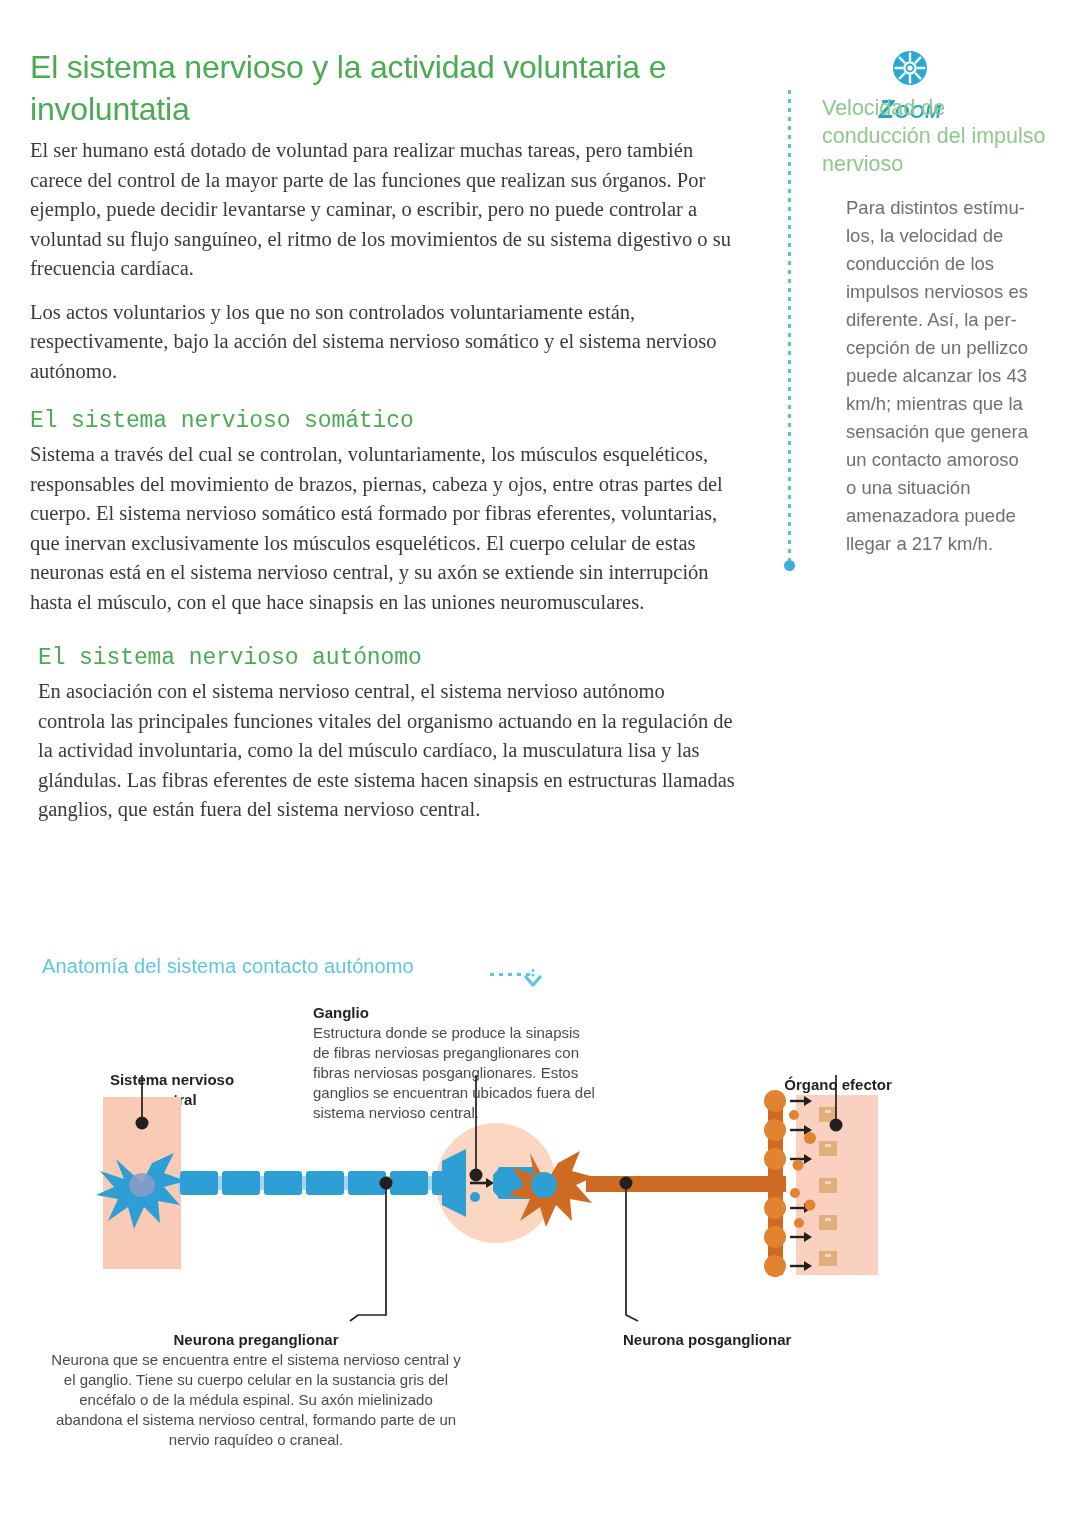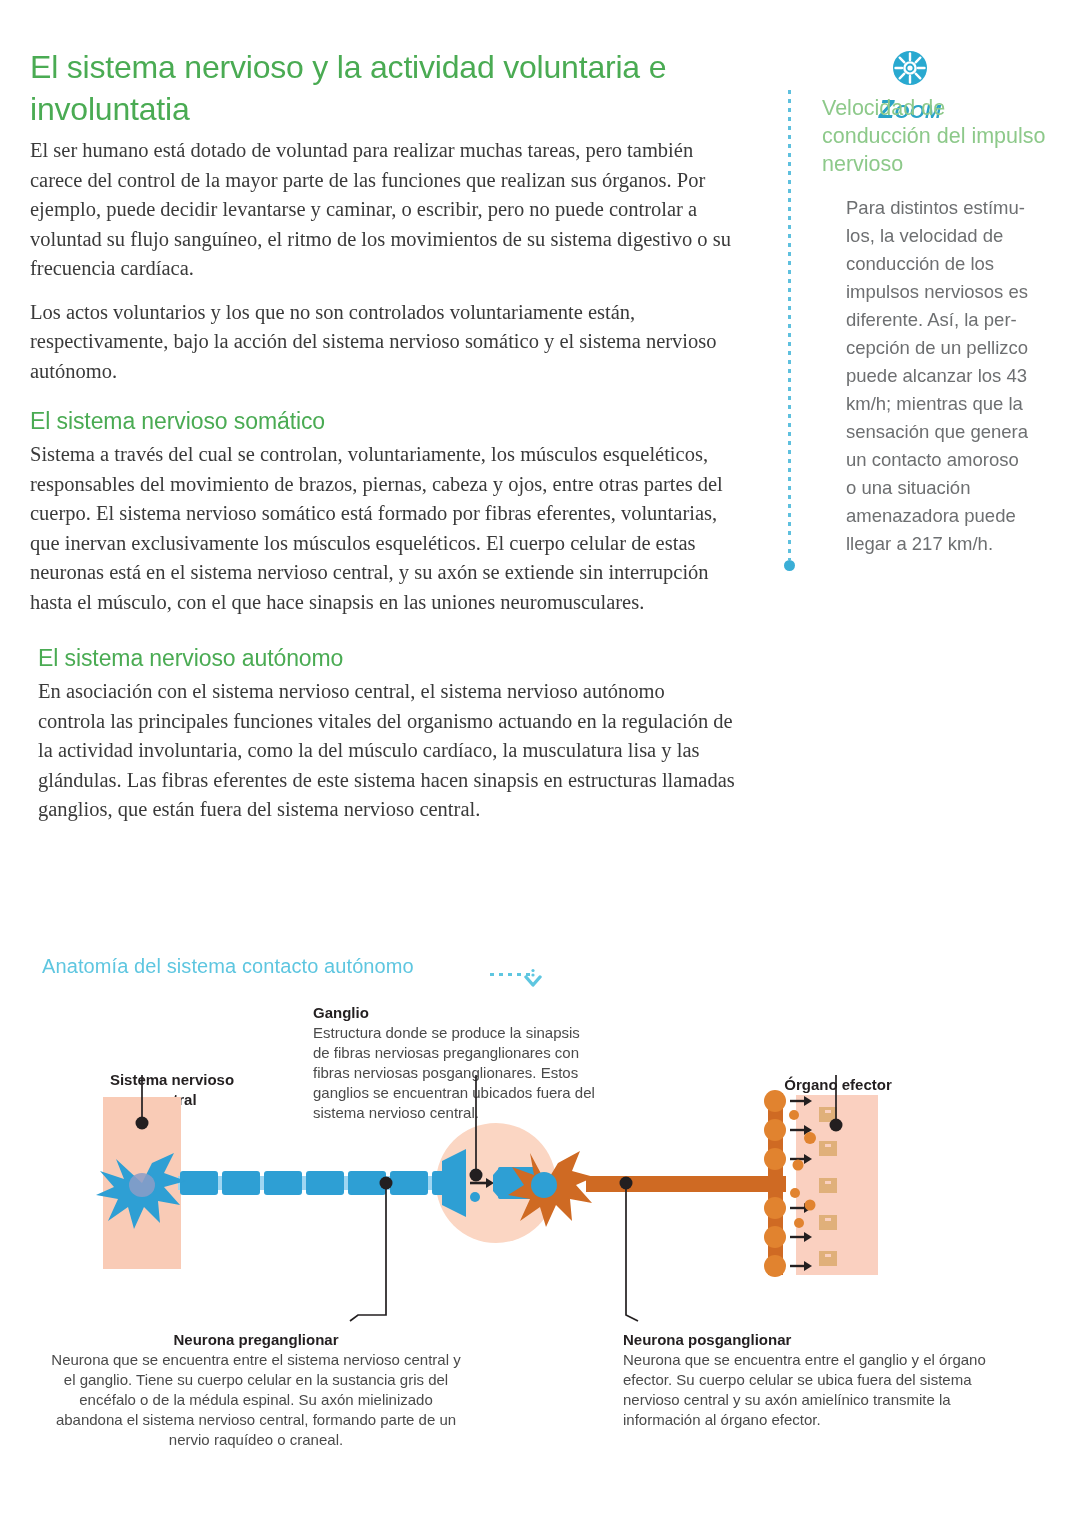--- a/index.html
+++ b/index.html
@@ -32,21 +32,21 @@
   h1.title {
     font-family: "Liberation Sans", sans-serif;
     font-size: 32px;
     line-height: 42px;
     font-weight: 400;
     color: #4aab53;
     margin: 0 0 6px 0;
     letter-spacing: -0.2px;
   }
   h2.section {
-    font-family: Liberation Sans, sans-serif;
+    font-family: Liberation Mono, monospace;
     font-size: 23px;
     line-height: 30px;
     font-weight: 400;
     color: #4aab53;
     margin: 20px 0 4px 0;
     letter-spacing: -0.1px;
   }
   p.body {
     font-family: "Liberation Serif", serif;
     font-size: 20.5px;
@@ -201,21 +201,20 @@
 
     <div class="lbl lbl-organo">Órgano efector</div>
 
     <div class="lbl lbl-pre">
       <b>Neurona preganglionar</b><br>
       <span>Neurona que se encuentra entre el sistema nervioso central y el ganglio. Tiene su cuerpo celular en la sustancia gris del encéfalo o de la médula espinal. Su axón mielinizado abandona el sistema nervioso central, formando parte de un nervio raquídeo o craneal.</span>
     </div>
 
     <div class="lbl lbl-post">
       <b>Neurona posganglionar</b><br>
-      <span>Neurona que se encuentra entre el ganglio y el órgano efector. Su cuerpo celular se ubica fuera del sistema nervioso central y su axón amielínico transmite la información al órgano efector.</span>
     </div>
 
     <div class="diagram">
       <svg width="1010" height="260" viewBox="0 0 1010 260">
 
         <rect x="65" y="22" width="78" height="172" fill="#f9cbb6"></rect>
 
         <rect x="758" y="20" width="82" height="180" fill="#fad0c0"></rect>
 
         <circle cx="458" cy="108" r="60" fill="#fbd6c3"></circle>

